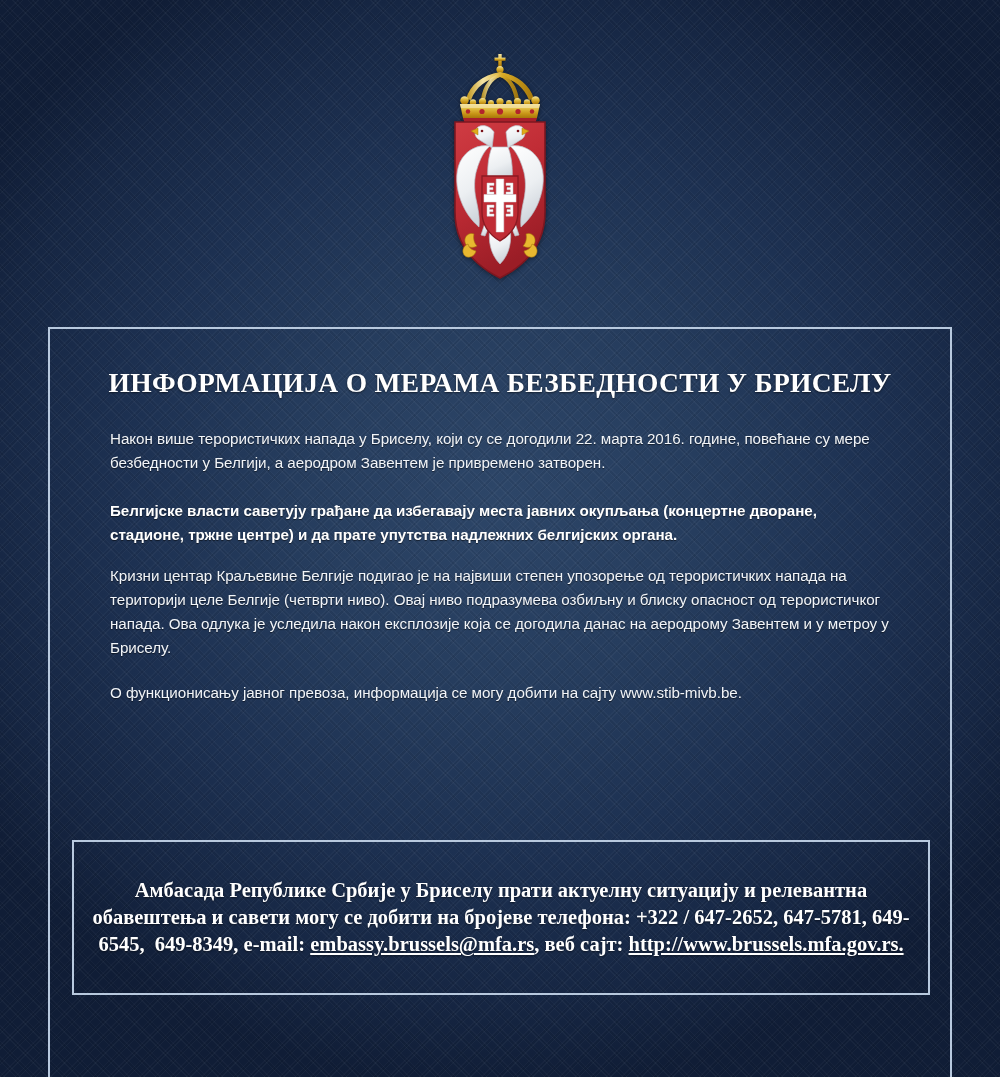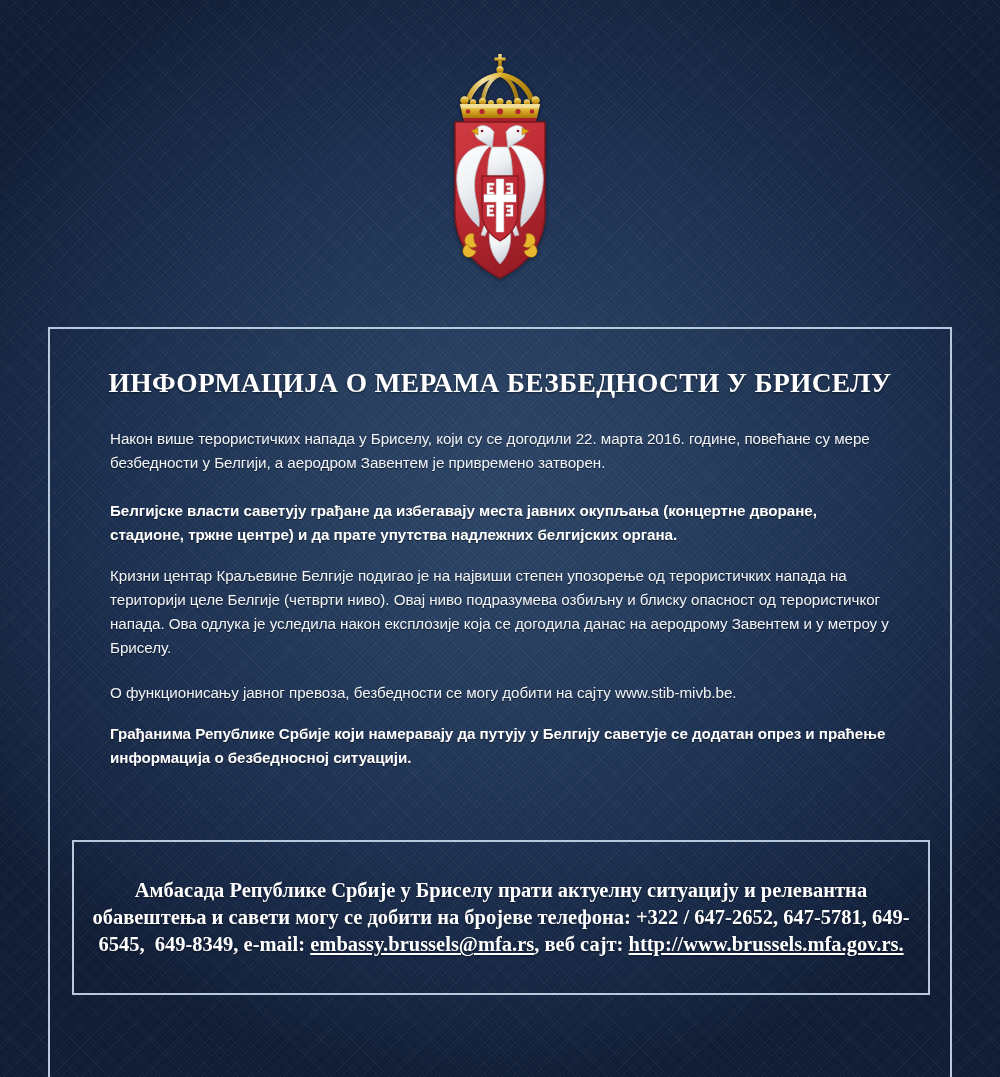--- a/index.html
+++ b/index.html
@@ -266,22 +266,21 @@
 
   <div class="panel">
     <div class="panel-inner">
 
       <h1 class="title">ИНФОРМАЦИЈА О МЕРАМА БЕЗБЕДНОСТИ У БРИСЕЛУ</h1>
 
       <div class="body-text">
         <p class="para p1">Након више терористичких напада у Бриселу, који су се догодили 22. марта 2016. године, повећане су мере безбедности у Белгији, а аеродром Завентем је привремено затворен.</p>
         <p class="para bold tight">Белгијске власти саветују грађане да избегавају места јавних окупљања (концертне дворане, стадионе, тржне центре) и да прате упутства надлежних белгијских органа.</p>
         <p class="para p2">Кризни центар Краљевине Белгије подигао је на највиши степен упозорење од терористичких напада на територији целе Белгије (четврти ниво). Овај ниво подразумева озбиљну и блиску опасност од терористичког напада. Ова одлука је уследила након експлозије која се догодила данас на аеродрому Завентем и у метроу у Бриселу.</p>
-        <p class="para tight">О функционисању јавног превоза, безбедности се могу добити на сајту www.stib-mivb.be.</p>
-        <p class="para bold p5">Грађанима Републике Србије који намеравају да путују у Белгију саветује се додатан опрез и праћење информација о безбедносној ситуацији.</p>
+        <p class="para tight">О функционисању јавног превоза, информација се могу добити на сајту www.stib-mivb.be.</p>
       </div>
     </div>
 
     <div class="contact-box">
       <p class="contact-text"><span>Амбасада Републике Србије у Бриселу прати актуелну ситуацију и релевантна обавештења и савети могу се добити на бројеве телефона: </span><span>+322 / </span><span>647-2652</span>, <span>647-5781</span>, <span>649-6545</span>, &nbsp;<span>649-8349</span>, <span>e-mail: </span><span class="u">embassy.brussels@mfa.rs</span><span>, веб сајт: </span><span class="u">http://www.brussels.mfa.gov.rs.</span></p>
     </div>
   </div>
 
 </div>
 

